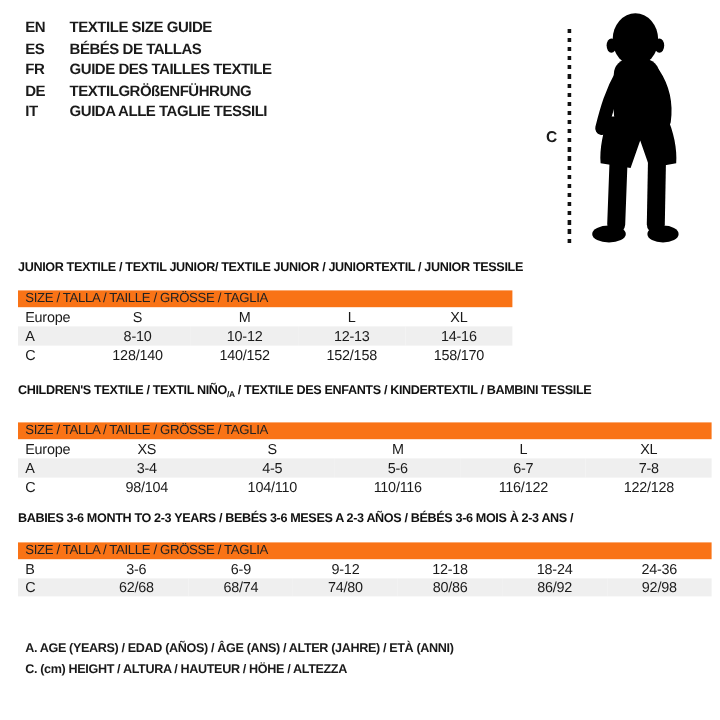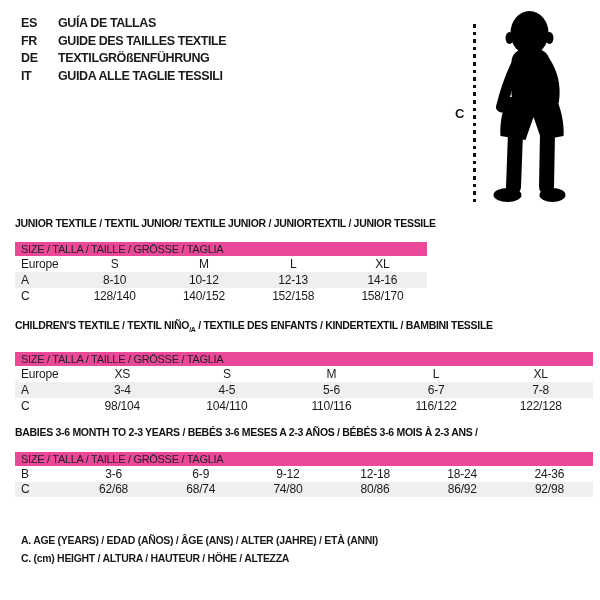--- a/index.html
+++ b/index.html
@@ -32,42 +32,46 @@
   .tbl-title { font-size:10.5px; font-weight:700; letter-spacing:-0.3px;
                line-height:14px; color:#111; white-space:nowrap; }
   .t1 .tbl-title { margin-bottom:12px; }
   .t2 .tbl-title { margin-bottom:15px; }
   .t3 .tbl-title { line-height:15px; margin-bottom:12px; }
   .tline { display:block; }
   .tsub  { font-size:7px; }
 
   .size-table { width:100%; border-collapse:collapse; table-layout:fixed; }
   .col-label  { width:55px; }
-  .size-bar   { background:#ec4899; height:14px; font-weight:400; font-size:11px;
+  .size-bar   { background:#f97316; height:14px; font-weight:400; font-size:11px;
                 letter-spacing:-0.3px; text-align:left; padding:0 0 0 6px; color:#222; }
   .size-table tbody td { height:16px; font-size:12px; letter-spacing:-0.2px;
                          text-align:center; padding:0; }
   .t3 .size-table tbody td { height:15.5px; }
   .size-table td.lbl { text-align:left; padding-left:6px; }
   .size-table tbody tr:nth-child(2) { background:#efefef; }
 
   
   .legend { position:absolute; left:21px; top:531px; }
   .legend-line { font-size:10.5px; font-weight:700; letter-spacing:-0.3px;
                  line-height:18.4px; white-space:nowrap; }
 </style>
 </head>
 <body>
 
 <div class="canvas">
 
   <div class="lang-list">
     <div class="lang-row">
+      <span class="lang-code">EN</span>
+      <span class="lang-label">TEXTILE SIZE GUIDE</span>
+    </div>
+    <div class="lang-row">
       <span class="lang-code">ES</span>
-      <span class="lang-label">GUÍA DE TALLAS</span>
+      <span class="lang-label">BÉBÉS DE TALLAS</span>
     </div>
     <div class="lang-row">
       <span class="lang-code">FR</span>
       <span class="lang-label">GUIDE DES TAILLES TEXTILE</span>
     </div>
     <div class="lang-row">
       <span class="lang-code">DE</span>
       <span class="lang-label">TEXTILGRÖßENFÜHRUNG</span>
     </div>
     <div class="lang-row">

